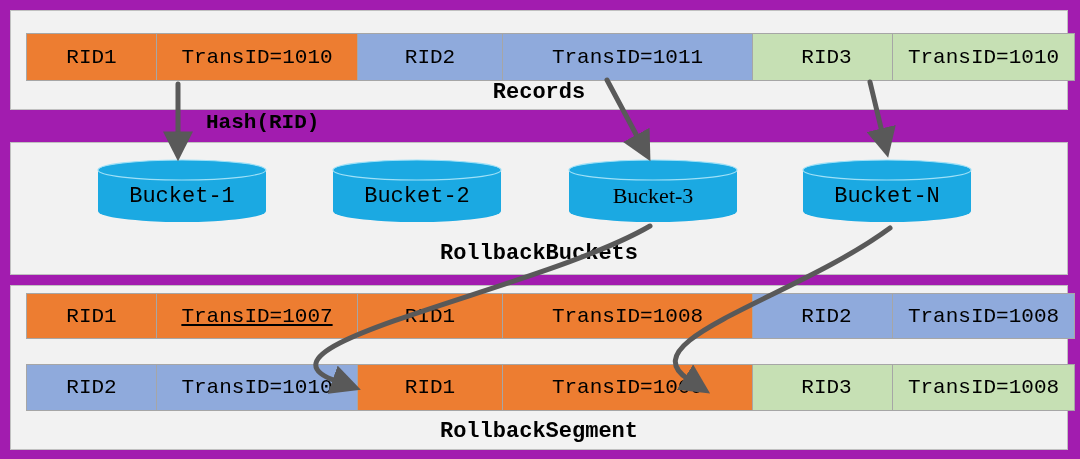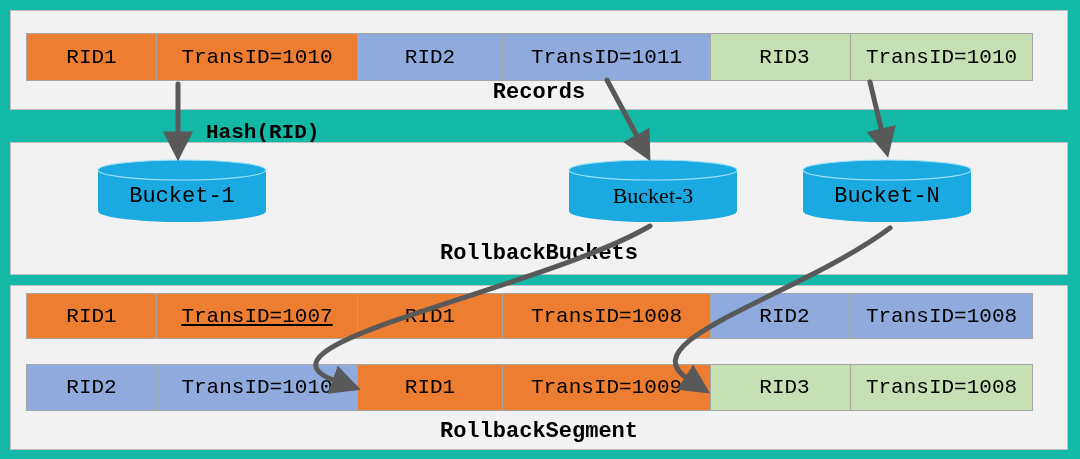--- a/index.html
+++ b/index.html
@@ -1,17 +1,17 @@
 <!DOCTYPE html>
 <html><head>
 <meta charset="utf-8">
 <style>
   html,body{margin:0;padding:0;background:#ffffff;}
   #stage{
-    position:relative;width:1080px;height:459px;background:#14b8a6;
+    position:relative;width:1080px;height:459px;background:#a21caf;
     font-family:"Liberation Mono","DejaVu Sans Mono",monospace;
     color:#000;overflow:hidden;
   }
   .band{
     position:absolute;left:10px;width:1058px;
     background:#f2f2f2;border:1px solid #c0c0c0;box-sizing:border-box;
   }
   #band-records{top:10px;height:100px;}
   #band-buckets{top:142px;height:133px;}
   #band-segment{top:285px;height:165px;}
@@ -23,35 +23,35 @@
   #buckets-label{bottom:8px;}
   #segment-label{bottom:5px;margin-top:10px;}
   .cellrow{position:absolute;left:15px;display:flex;}
   .cell{
     display:flex;align-items:center;justify-content:center;
     font-size:21px;white-space:nowrap;box-sizing:border-box;
     border:1px solid #a6a6a6;
   }
   .cell + .cell{margin-left:-1px;}
   .c0{width:131px;} .c1{width:202px;} .c2{width:146px;}
-  .c3{width:209px;} .c4{width:141px;padding-left:8px;} .c5{width:183px;}
+  .c3{width:251px;} .c4{width:141px;padding-left:8px;} .c5{width:183px;}
   #records-row{top:22px;height:48px;}
   #segment-row1{top:7px;height:46px;}
   #segment-row2{top:78px;height:47px;}
   .bucket{position:absolute;top:16px;width:170px;height:64px;}
   .bucket svg{position:absolute;left:0;top:0;}
   .bucket-text{
     position:absolute;left:0;top:0;width:100%;height:100%;
     display:flex;align-items:center;justify-content:center;
     padding-top:10px;box-sizing:border-box;font-size:22px;
   }
   #bucket-0{left:86px;} #bucket-1{left:321px;}
   #bucket-2{left:557px;font-family:Liberation Serif, serif;} #bucket-3{left:791px;text-decoration:underline;}
   #hash-label{
-    position:absolute;left:206px;top:121px;font-size:21px;font-weight:bold;
+    position:absolute;left:206px;top:111px;font-size:21px;font-weight:bold;
     white-space:nowrap;
   }
   #arrow-overlay{position:absolute;left:0;top:0;pointer-events:none;}
 </style>
 </head>
 <body>
 
 <div id="stage">
 
   <div class="band" id="band-records">
@@ -68,20 +68,27 @@
 
   <div id="hash-label">Hash(RID)</div>
 
   <div class="band" id="band-buckets">
     <div class="bucket" id="bucket-0">
       <svg width="170" height="64" viewBox="0 0 170 64">
         <path d="M1 11 V52 A84 11 0 0 0 169 52 V11 Z" fill="#1BA9E2"></path>
         <ellipse cx="85" cy="11" rx="84" ry="10" fill="#1BA9E2" stroke="#9FE0F7" stroke-width="1.2"></ellipse>
       </svg>
       <span class="bucket-text">Bucket-1</span>
+    </div>
+    <div class="bucket" id="bucket-1">
+      <svg width="170" height="64" viewBox="0 0 170 64">
+        <path d="M1 11 V52 A84 11 0 0 0 169 52 V11 Z" fill="#1BA9E2"></path>
+        <ellipse cx="85" cy="11" rx="84" ry="10" fill="#1BA9E2" stroke="#9FE0F7" stroke-width="1.2"></ellipse>
+      </svg>
+      <span class="bucket-text">Bucket-2</span>
     </div>
     <div class="bucket" id="bucket-2">
       <svg width="170" height="64" viewBox="0 0 170 64">
         <path d="M1 11 V52 A84 11 0 0 0 169 52 V11 Z" fill="#1BA9E2"></path>
         <ellipse cx="85" cy="11" rx="84" ry="10" fill="#1BA9E2" stroke="#9FE0F7" stroke-width="1.2"></ellipse>
       </svg>
       <span class="bucket-text">Bucket-3</span>
     </div>
     <div class="bucket" id="bucket-3">
       <svg width="170" height="64" viewBox="0 0 170 64">

